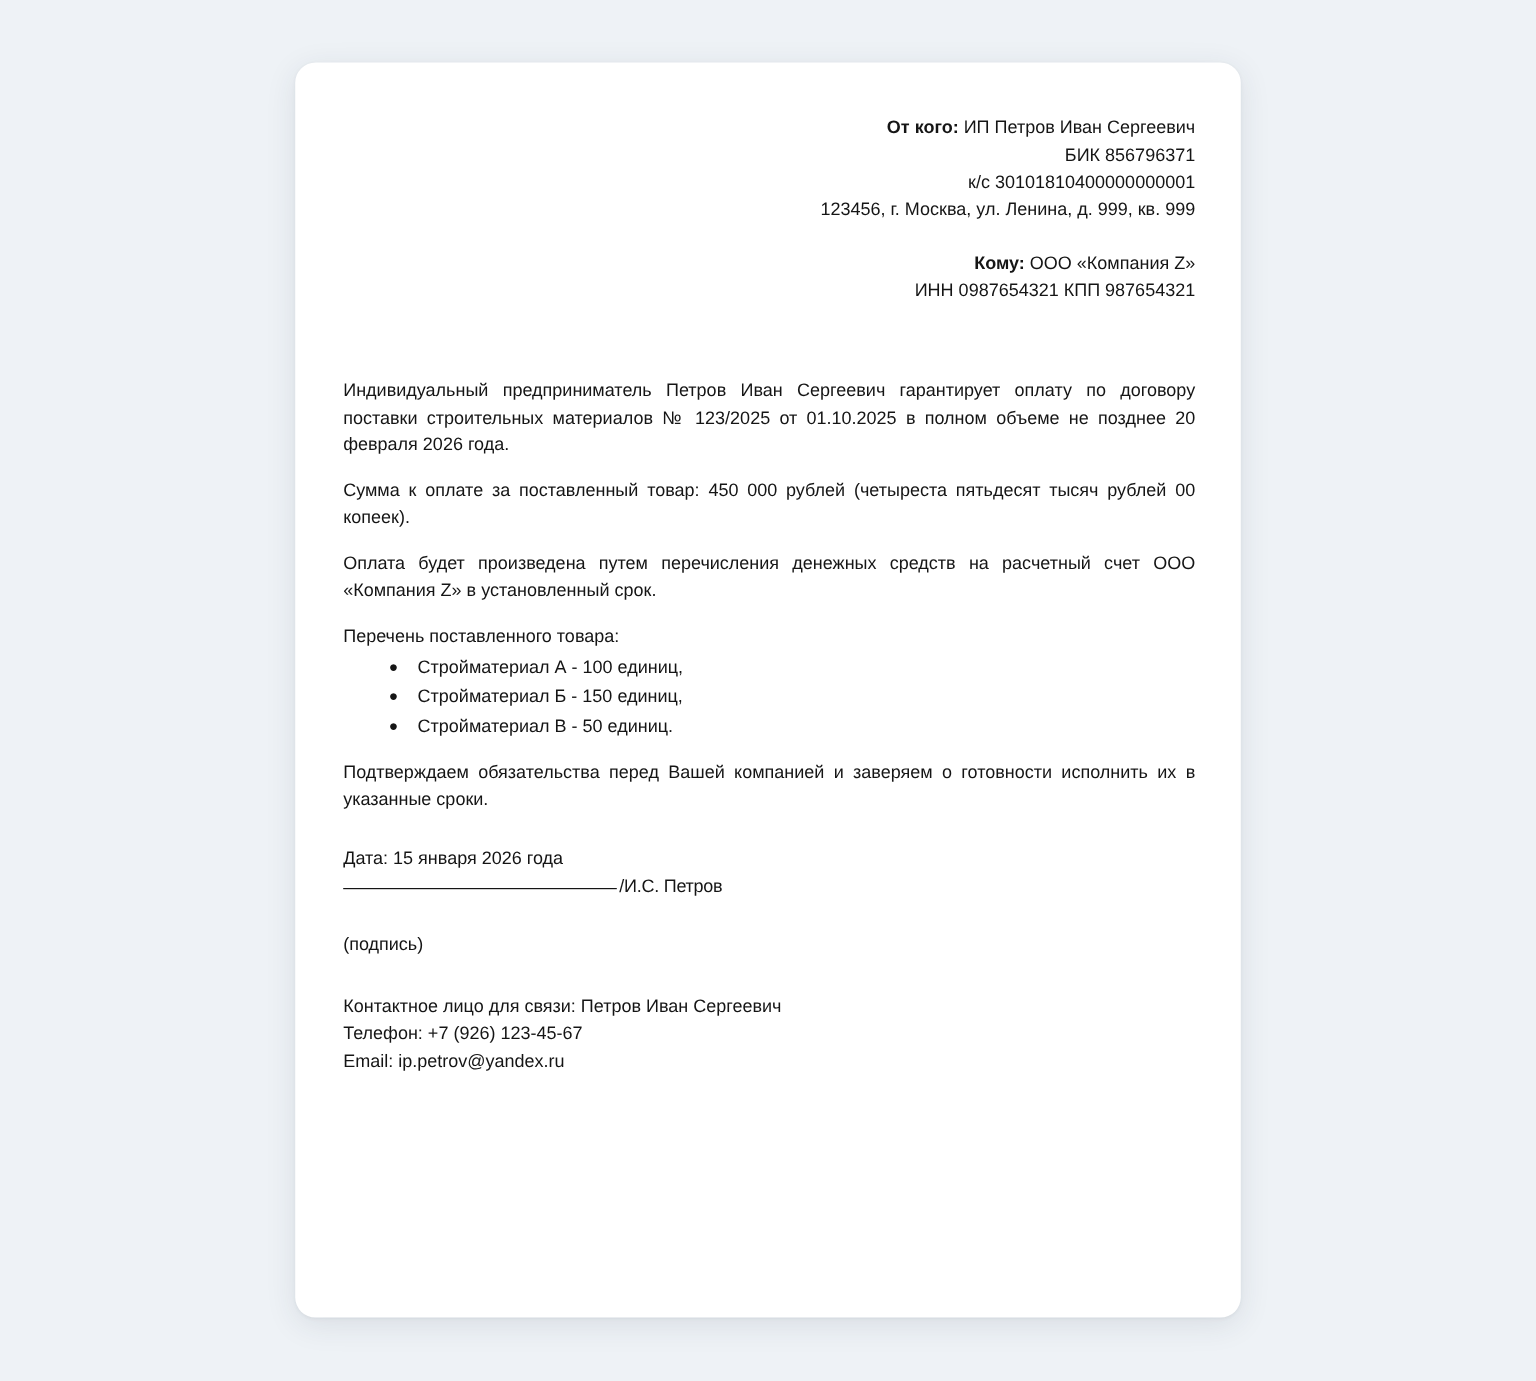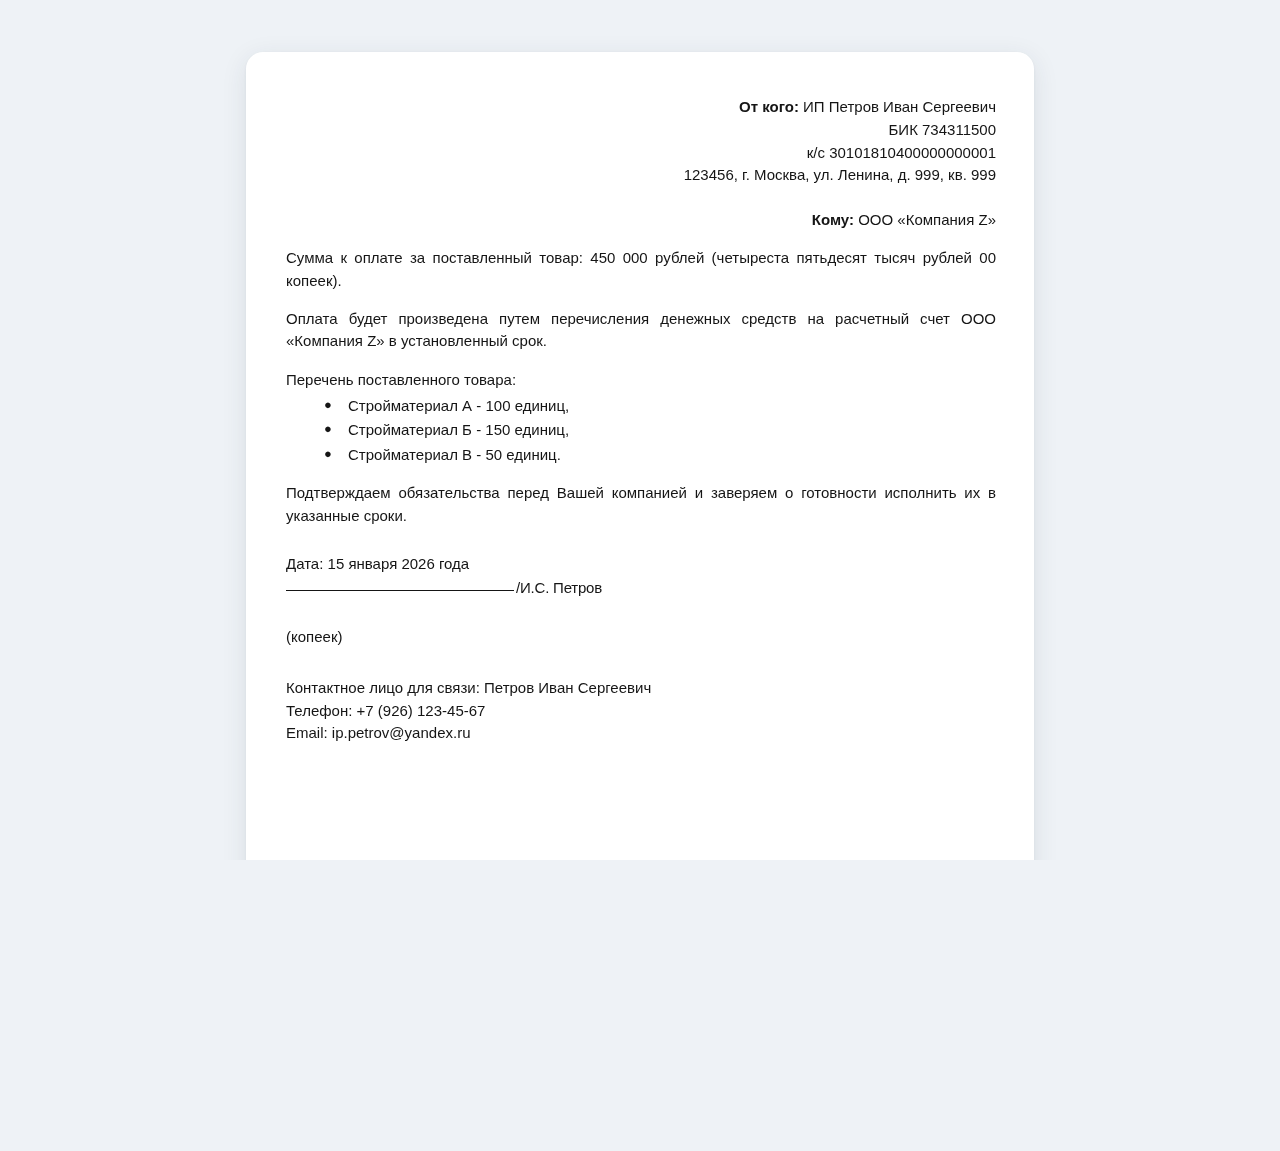--- a/index.html
+++ b/index.html
@@ -8,21 +8,21 @@
     margin: 0;
     padding: 0;
     width: 1280px;
     height: 1151px;
     background: #eef2f6;
     font-family: "Liberation Sans", sans-serif;
   }
   #viewport {
     position: relative;
     width: 1280px;
-    height: 860px;
+    height: 1151px;
     background: #eef2f6;
     overflow: hidden;
   }
   #doc-card {
     position: absolute;
     left: 246px;
     top: 52px;
     width: 788px;
     height: 1046px;
     background: #ffffff;
@@ -111,47 +111,49 @@
 </style>
 </head>
 <body>
 
 <div id="viewport">
   <div id="doc-card">
     <div id="doc-body">
 
       <div class="addr-block">
         <span class="addr-line"><span class="lbl-strong">От кого:</span> <span>ИП Петров Иван Сергеевич</span></span>
-        <span class="addr-line">БИК 734311500</span>
+        <span class="addr-line">БИК 856796371</span>
         <span class="addr-line">к/с 30101810400000000001</span>
         <span class="addr-line">123456, г. Москва, ул. Ленина, д. 999, кв. 999</span>
       </div>
 
       <div class="gap-sender-recipient"></div>
 
       <div class="addr-block">
         <span class="addr-line"><span class="lbl-strong">Кому:</span> <span>ООО «Компания Z»</span></span>
+        <span class="addr-line">ИНН 0987654321 КПП 987654321</span>
       </div>
 
 
+      <p class="para first">Индивидуальный предприниматель Петров Иван Сергеевич гарантирует оплату по договору поставки строительных материалов № 123/2025 от 01.10.2025 в полном объеме не позднее 20 февраля 2026 года.</p>
       <p class="para">Сумма к оплате за поставленный товар: 450 000 рублей (четыреста пятьдесят тысяч рублей 00 копеек).</p>
       <p class="para">Оплата будет произведена путем перечисления денежных средств на расчетный счет ООО «Компания Z» в установленный срок.</p>
 
       <div class="list-intro">Перечень поставленного товара:</div>
       <ul class="goods">
         <li><span class="bullet">●</span><span>Стройматериал А - 100 единиц,</span></li>
         <li><span class="bullet">●</span><span>Стройматериал Б - 150 единиц,</span></li>
         <li><span class="bullet">●</span><span>Стройматериал В - 50 единиц.</span></li>
       </ul>
 
       <p class="para">Подтверждаем обязательства перед Вашей компанией и заверяем о готовности исполнить их в указанные сроки.</p>
 
       <div class="sig-date">Дата: 15 января 2026 года</div>
       <div class="sig-line-row"><span class="sig-rule"></span><span>/И.С. Петров</span></div>
-      <div class="sig-caption">(копеек)</div>
+      <div class="sig-caption">(подпись)</div>
 
       <div class="contacts">
         <span class="c-line">Контактное лицо для связи: Петров Иван Сергеевич</span>
         <span class="c-line">Телефон: +7 (926) 123-45-67</span>
         <span class="c-line">Email: ip.petrov@yandex.ru</span>
       </div>
 
     </div>
   </div>
 </div>

